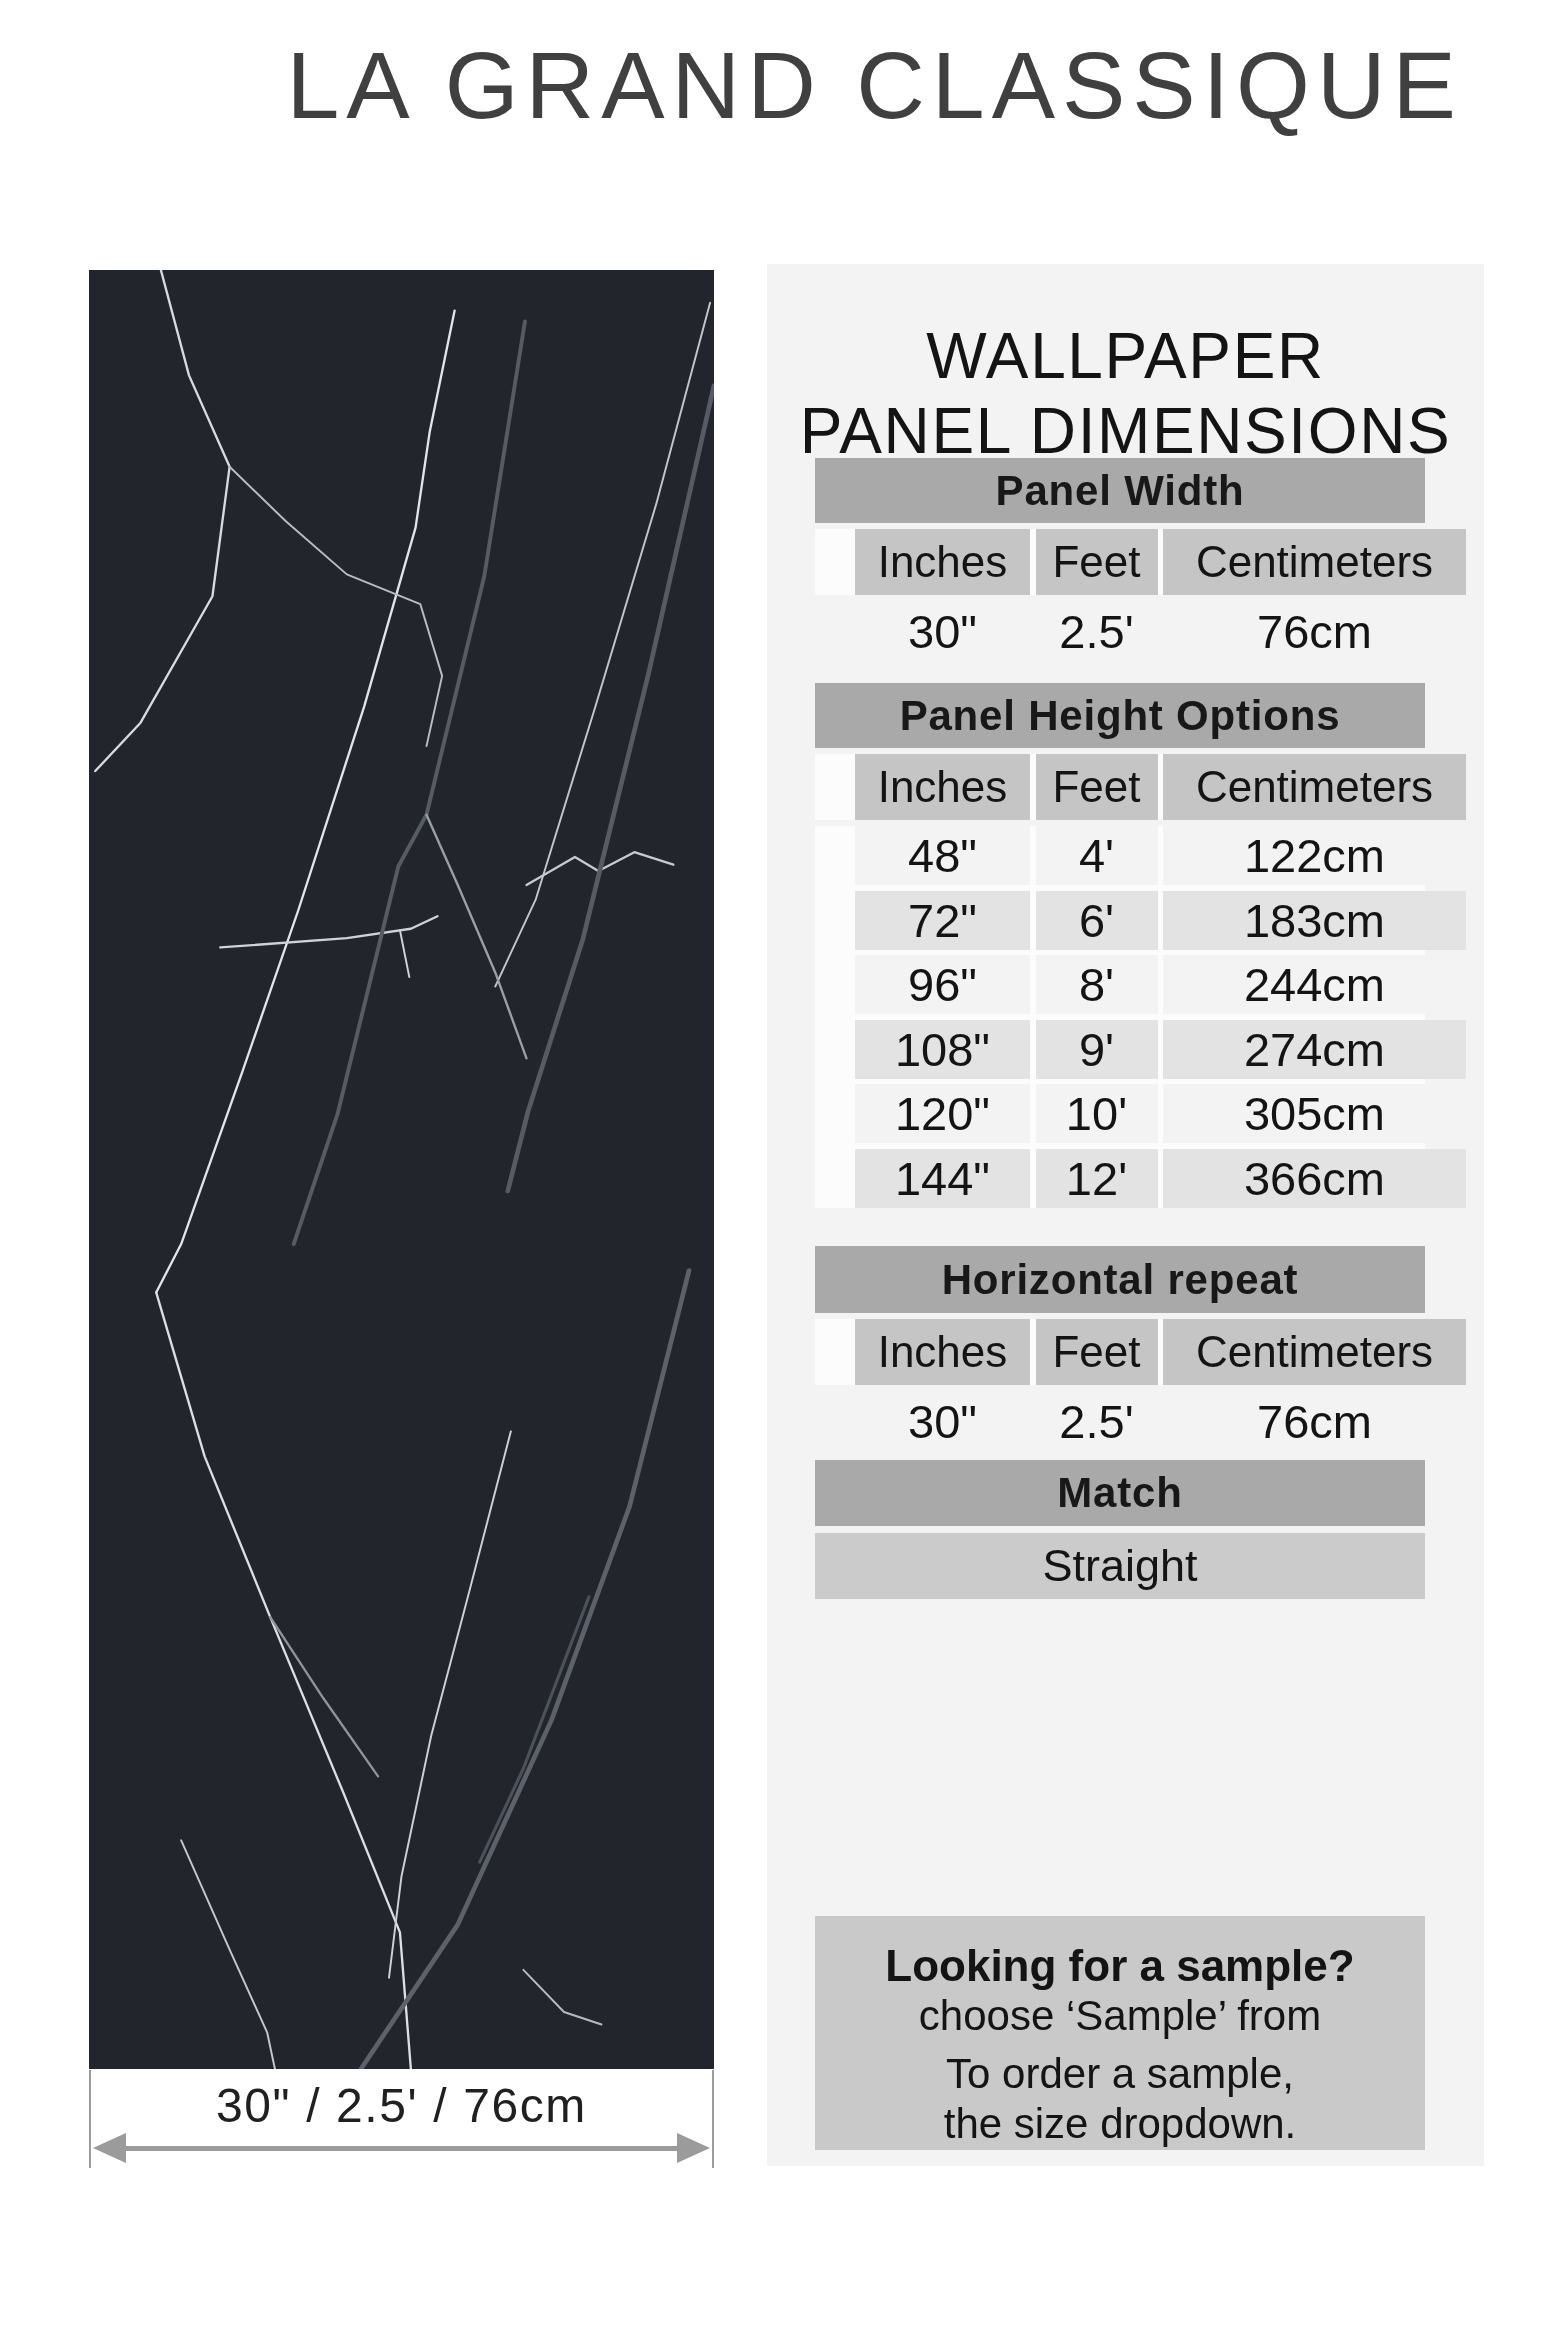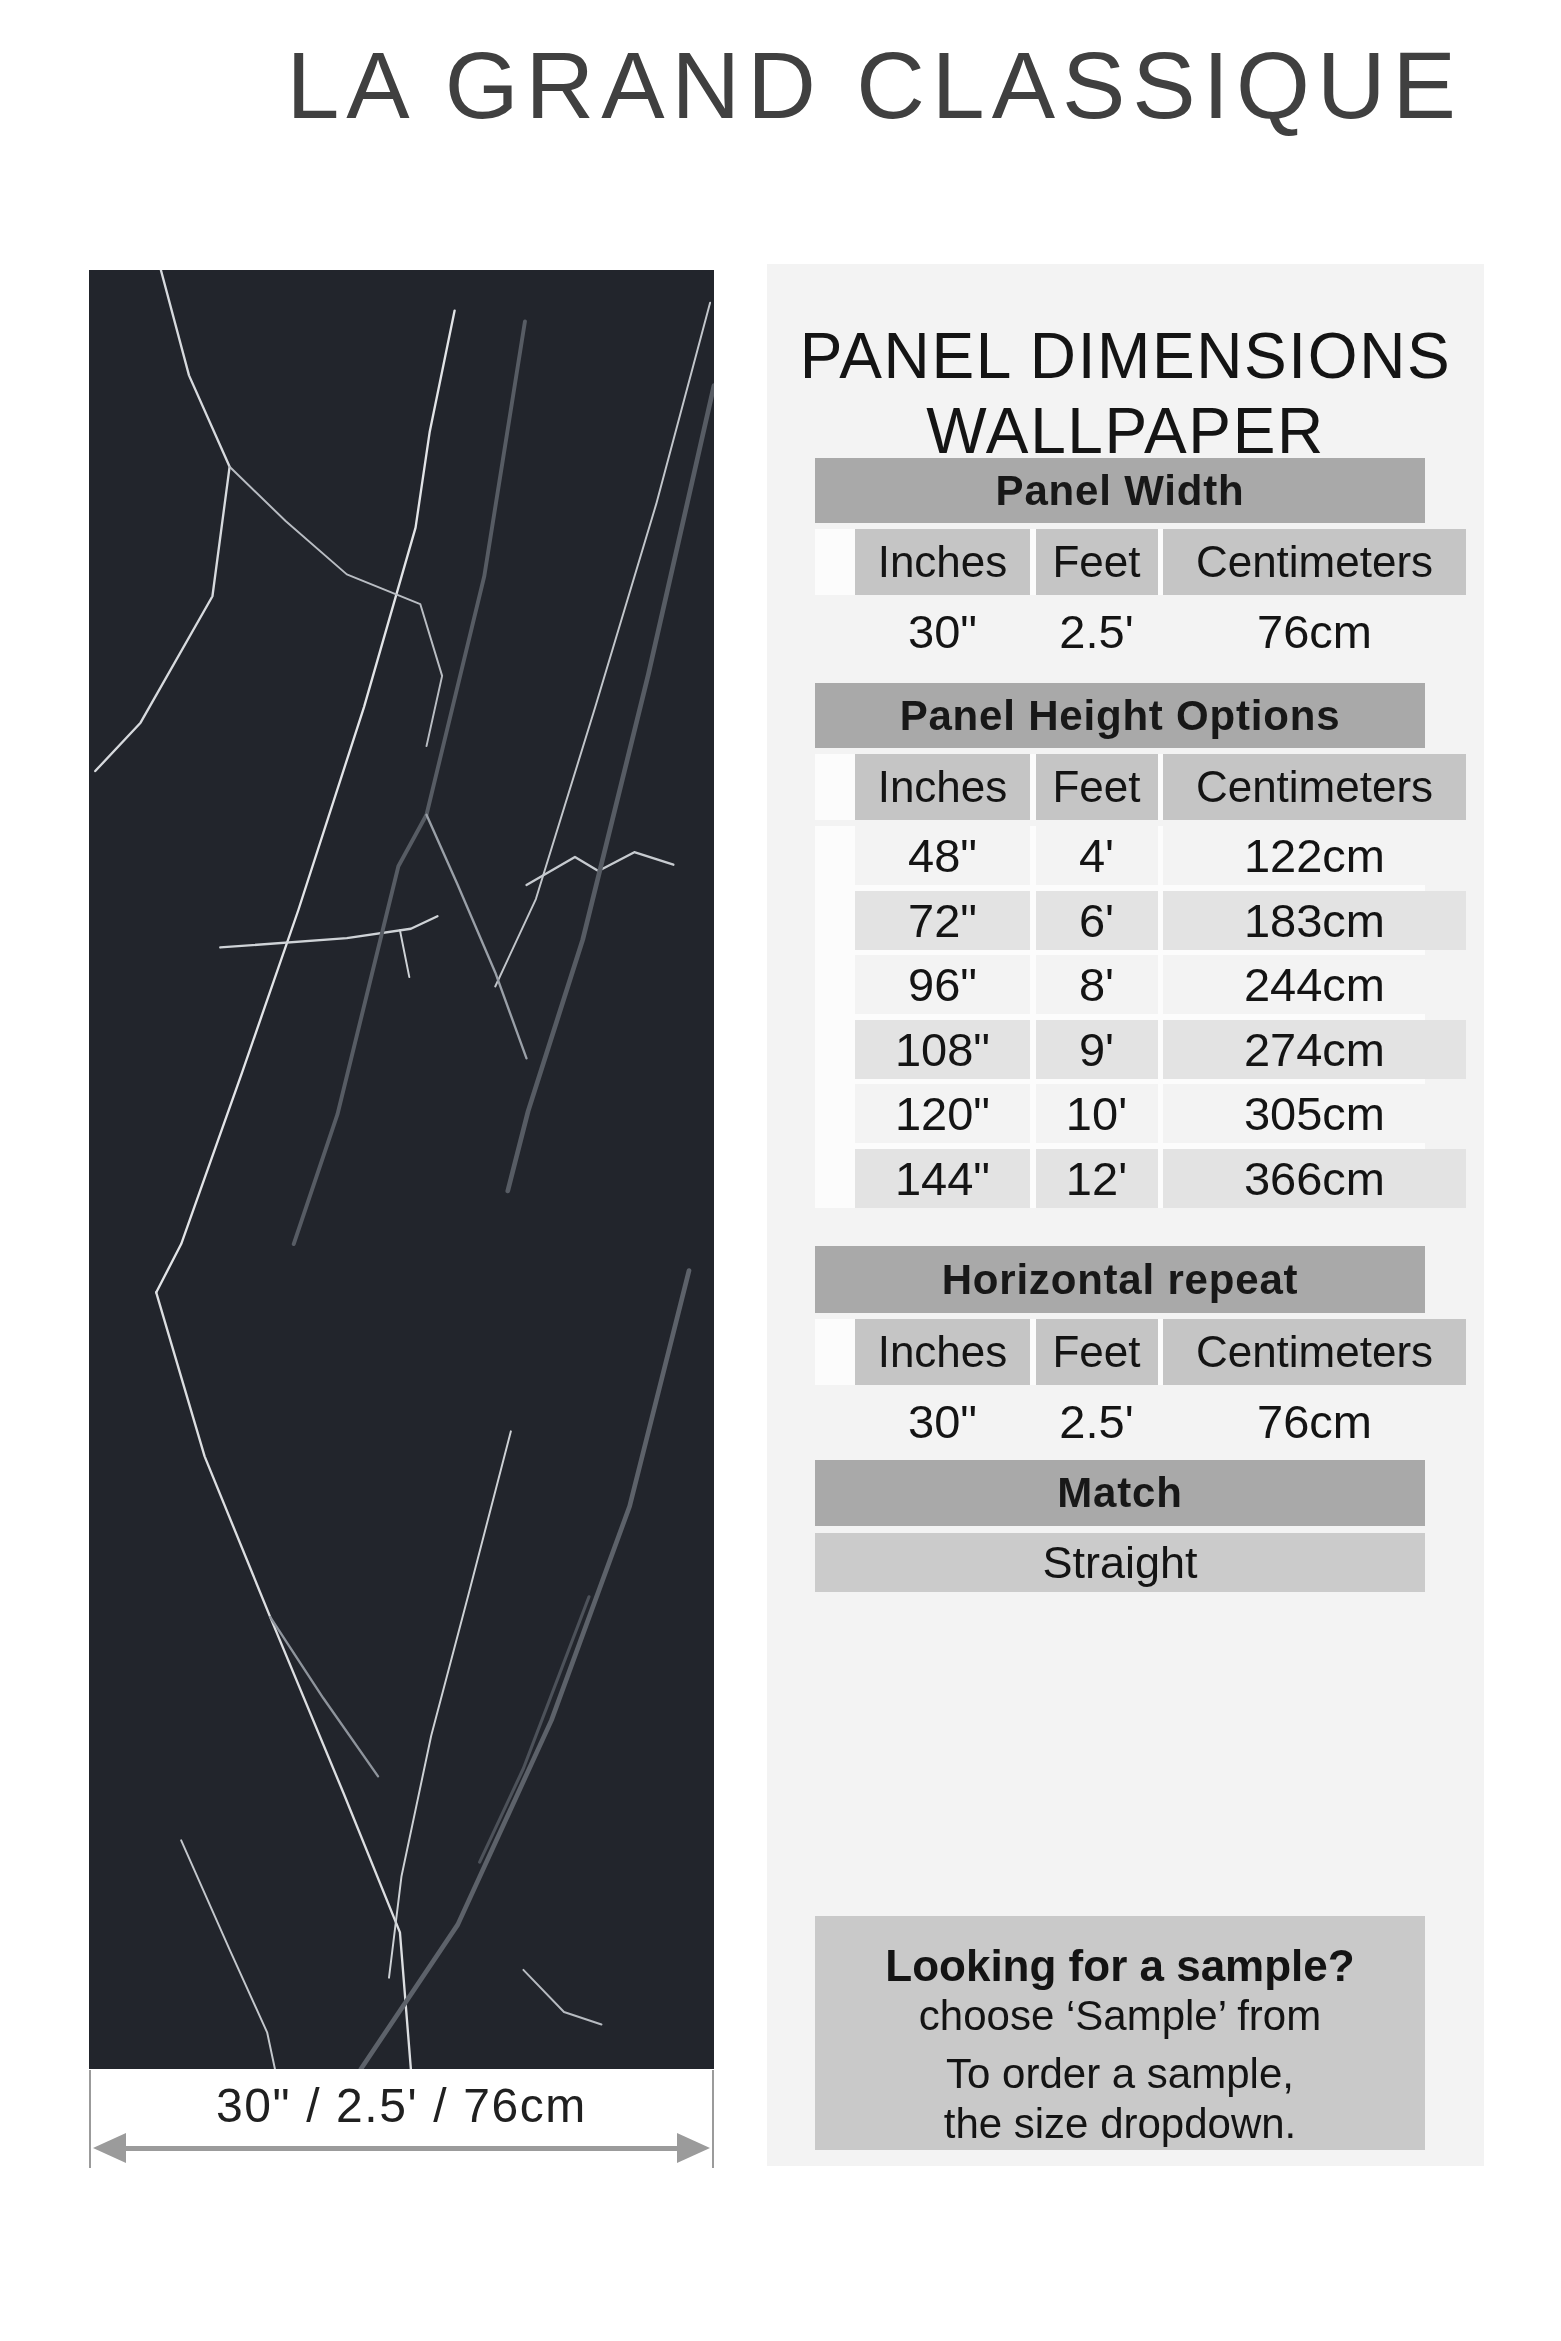--- a/index.html
+++ b/index.html
@@ -69,21 +69,21 @@
     height:59px; display:flex; align-items:center; justify-content:center;
     font-size:47px; font-weight:300; color:#141414;
   }
   .ph-rows { margin-top:6.2px; background:#fcfcfc; }
   .cell {
     height:59px; background:#f3f3f3; display:flex; align-items:center; justify-content:center;
     font-size:47px; font-weight:300; color:#141414;
   }
   .cell.alt { background:#e3e3e3; }
   .match-val {
-    margin-top:7px; height:59px; background:#cbcbcb;
+    margin-top:7px; height:66px; background:#cbcbcb;
     display:flex; align-items:center; justify-content:center;
     font-size:45px; font-weight:300; color:#141414;
   }
 
   .sample {
     position:absolute; left:48px; top:1608px; width:610px; height:234px;
     background:#c9c9c9; text-align:center; color:#141414;margin-top:44px;
   }
   .sample-title { margin-top:25px; font-size:44px; font-weight:700; }
   .sample-line  { font-size:42px; font-weight:300; line-height:50px; }
@@ -123,22 +123,22 @@
     <div class="arrow">
       <div class="arrow-head left"></div>
       <div class="arrow-line"></div>
       <div class="arrow-head right"></div>
     </div>
   </div>
 
   <div class="rpanel">
 
     <div class="rp-heading">
+      <div>WALLPAPER</div>
       <div>PANEL DIMENSIONS</div>
-      <div>WALLPAPER</div>
     </div>
 
     <div class="tbl" style="top:194px">
       <div class="tbl-bar">Panel Width</div>
       <div class="tbl-cols grid3">
         <div class="colh">Inches</div>
         <div class="colh">Feet</div>
         <div class="colh">Centimeters</div>
       </div>
       <div class="tbl-vals grid3">

